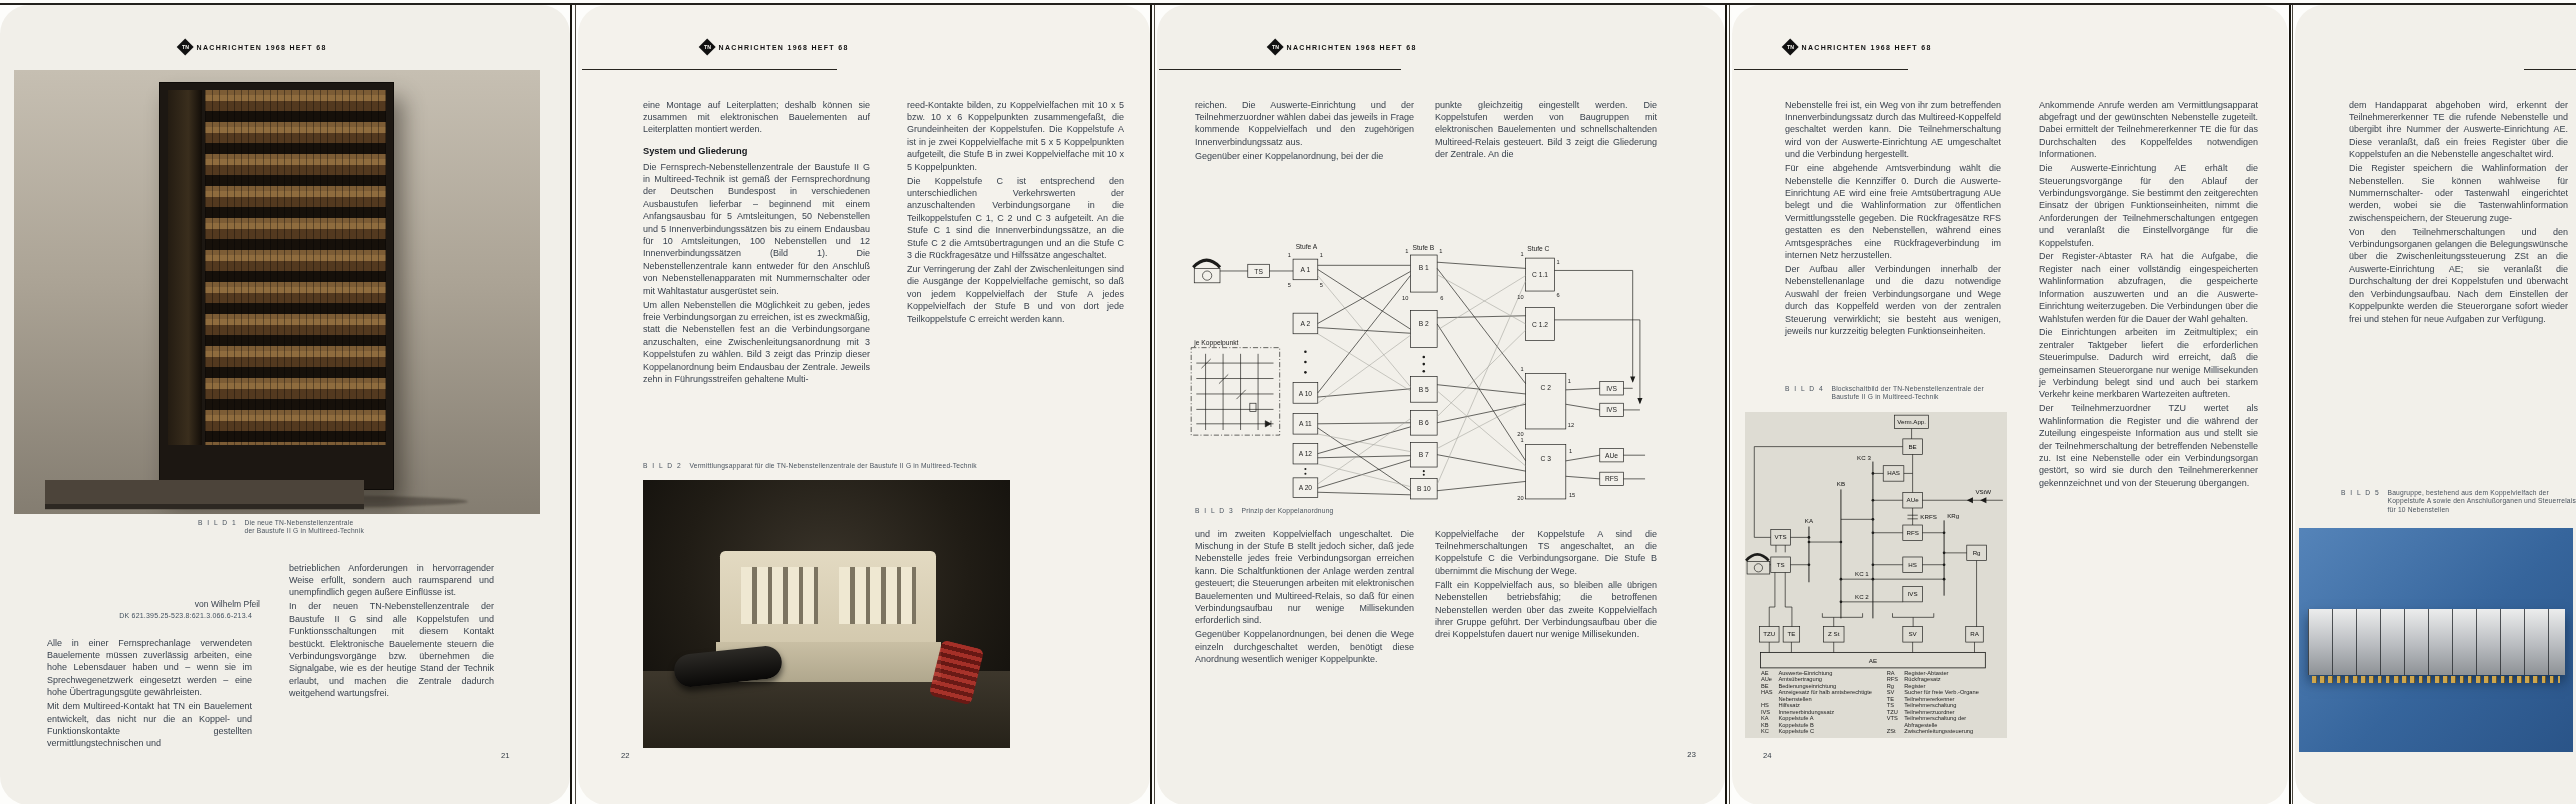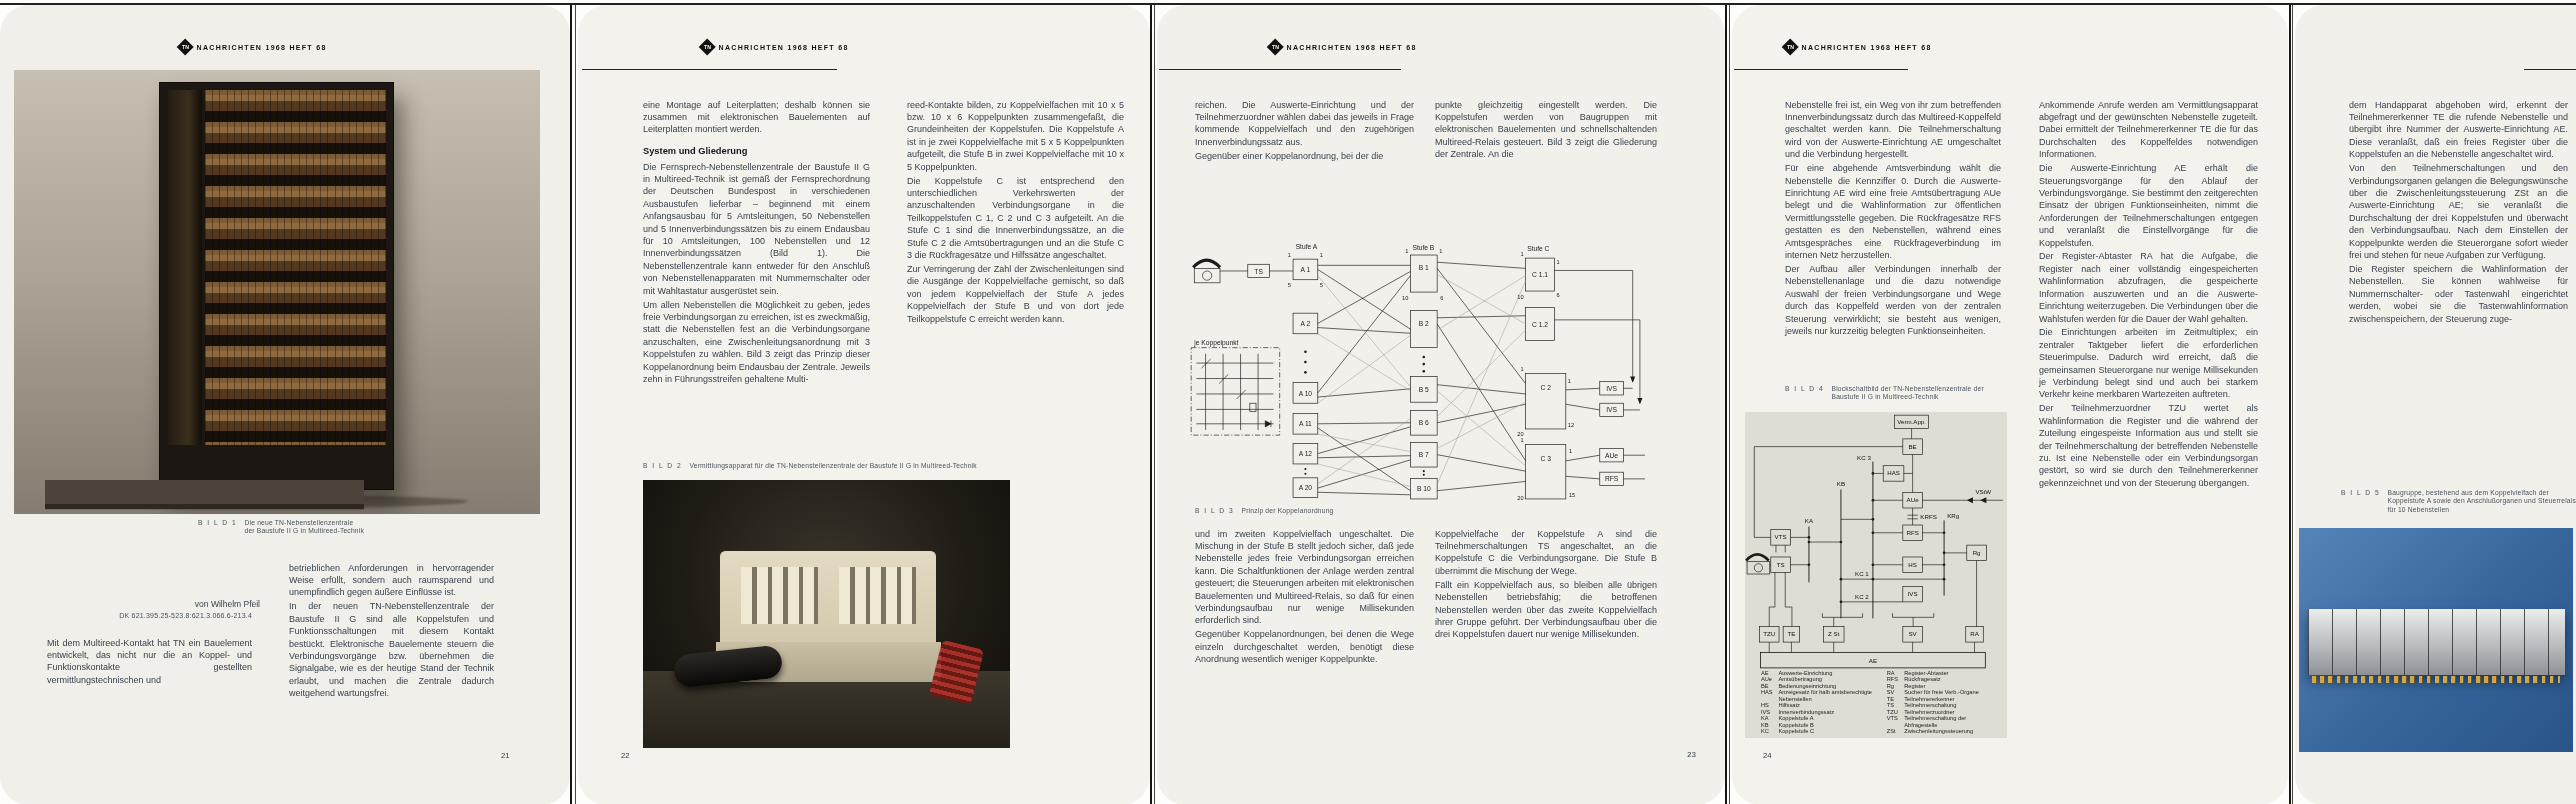--- a/index.html
+++ b/index.html
@@ -100,20 +100,21 @@
       <span class="blab">B I L D 1</span>
       <span>
         <span>Die neue TN-Nebenstellenzentrale</span><br>
         <span>der Baustufe II G in Multireed-Technik</span>
       </span>
     </div>
   </div>
   <div class="byline" style="left:55px;top:594px;width:205px;">von Wilhelm Pfeil</div>
   <div class="dkline" style="left:47px;top:607px;width:205px;">DK 621.395.25-523.8:621.3.066.6-213.4</div>
   <div class="col" style="left:47px;top:632px;width:205px;">
+    <p>Alle in einer Fernsprechanlage verwendeten Bauelemente müssen zuverlässig arbeiten, eine hohe Lebensdauer haben und – wenn sie im Sprechwegenetzwerk eingesetzt werden – eine hohe Übertragungsgüte gewährleisten.</p>
     <p>Mit dem Multireed-Kontakt hat TN ein Bauelement entwickelt, das nicht nur die an Koppel- und Funktionskontakte gestellten vermittlungstechnischen und</p>
   </div>
   <div class="col" style="left:289px;top:557px;width:205px;">
     <p>betrieblichen Anforderungen in hervorragender Weise erfüllt, sondern auch raumsparend und unempfindlich gegen äußere Einflüsse ist.</p>
     <p>In der neuen TN-Nebenstellenzentrale der Baustufe II G sind alle Koppelstufen und Funktionsschaltungen mit diesem Kontakt bestückt. Elektronische Bauelemente steuern die Verbindungsvorgänge bzw. übernehmen die Signalgabe, wie es der heutige Stand der Technik erlaubt, und machen die Zentrale dadurch weitgehend wartungsfrei.</p>
   </div>
   <div class="pnum" style="left:501px;top:746px;text-align:right;">21</div>
 </div>
 <div class="seam" style="left:570px;"></div>
 <div class="seam thin" style="left:575px;"></div>
@@ -582,22 +583,22 @@
   <div class="pnum" style="left:31px;top:746px;">24</div>
 </div>
 <div class="seam" style="left:2289px;"></div>
 <div class="seam thin" style="left:2292px;"></div>
 
 <div class="page" style="left:2295px;width:569px;background:#f2f0ea;">
 
   <div class="hrule" style="left:229px;top:64px;width:337px;"></div>
   <div class="col" style="left:54px;top:94px;width:219px;">
     <p>dem Handapparat abgehoben wird, erkennt der Teilnehmererkenner TE die rufende Nebenstelle und übergibt ihre Nummer der Auswerte-Einrichtung AE. Diese veranlaßt, daß ein freies Register über die Koppelstufen an die Nebenstelle angeschaltet wird.</p>
+    <p>Die Register speichern die Wahlinformation der Nebenstellen. Sie können wahlweise für Nummernschalter- oder Tastenwahl eingerichtet werden, wobei sie die Tastenwahlinformation zwischenspeichern, der Steuerung zuge-</p>
     <p>Von den Teilnehmerschaltungen und den Verbindungsorganen gelangen die Belegungswünsche über die Zwischenleitungssteuerung ZSt an die Auswerte-Einrichtung AE; sie veranlaßt die Durchschaltung der drei Koppelstufen und überwacht den Verbindungsaufbau. Nach dem Einstellen der Koppelpunkte werden die Steuerorgane sofort wieder frei und stehen für neue Aufgaben zur Verfügung.</p>
-    <p>Die Register speichern die Wahlinformation der Nebenstellen. Sie können wahlweise für Nummernschalter- oder Tastenwahl eingerichtet werden, wobei sie die Tastenwahlinformation zwischenspeichern, der Steuerung zuge-</p>
   </div>
 
   <div class="cap" style="left:46px;top:484px;width:247px;">
     <div class="caprow">
       <span class="blab">B I L D 5</span>
       <span style="width:191px;">Baugruppe, bestehend aus dem Koppelvielfach der Koppelstufe A sowie den Anschlußorganen und Steuerrelais für 10 Nebenstellen</span>
     </div>
   </div>
 
   <div class="photo ph5a" style="left:4.1px;top:523px;width:274px;height:224px;">

